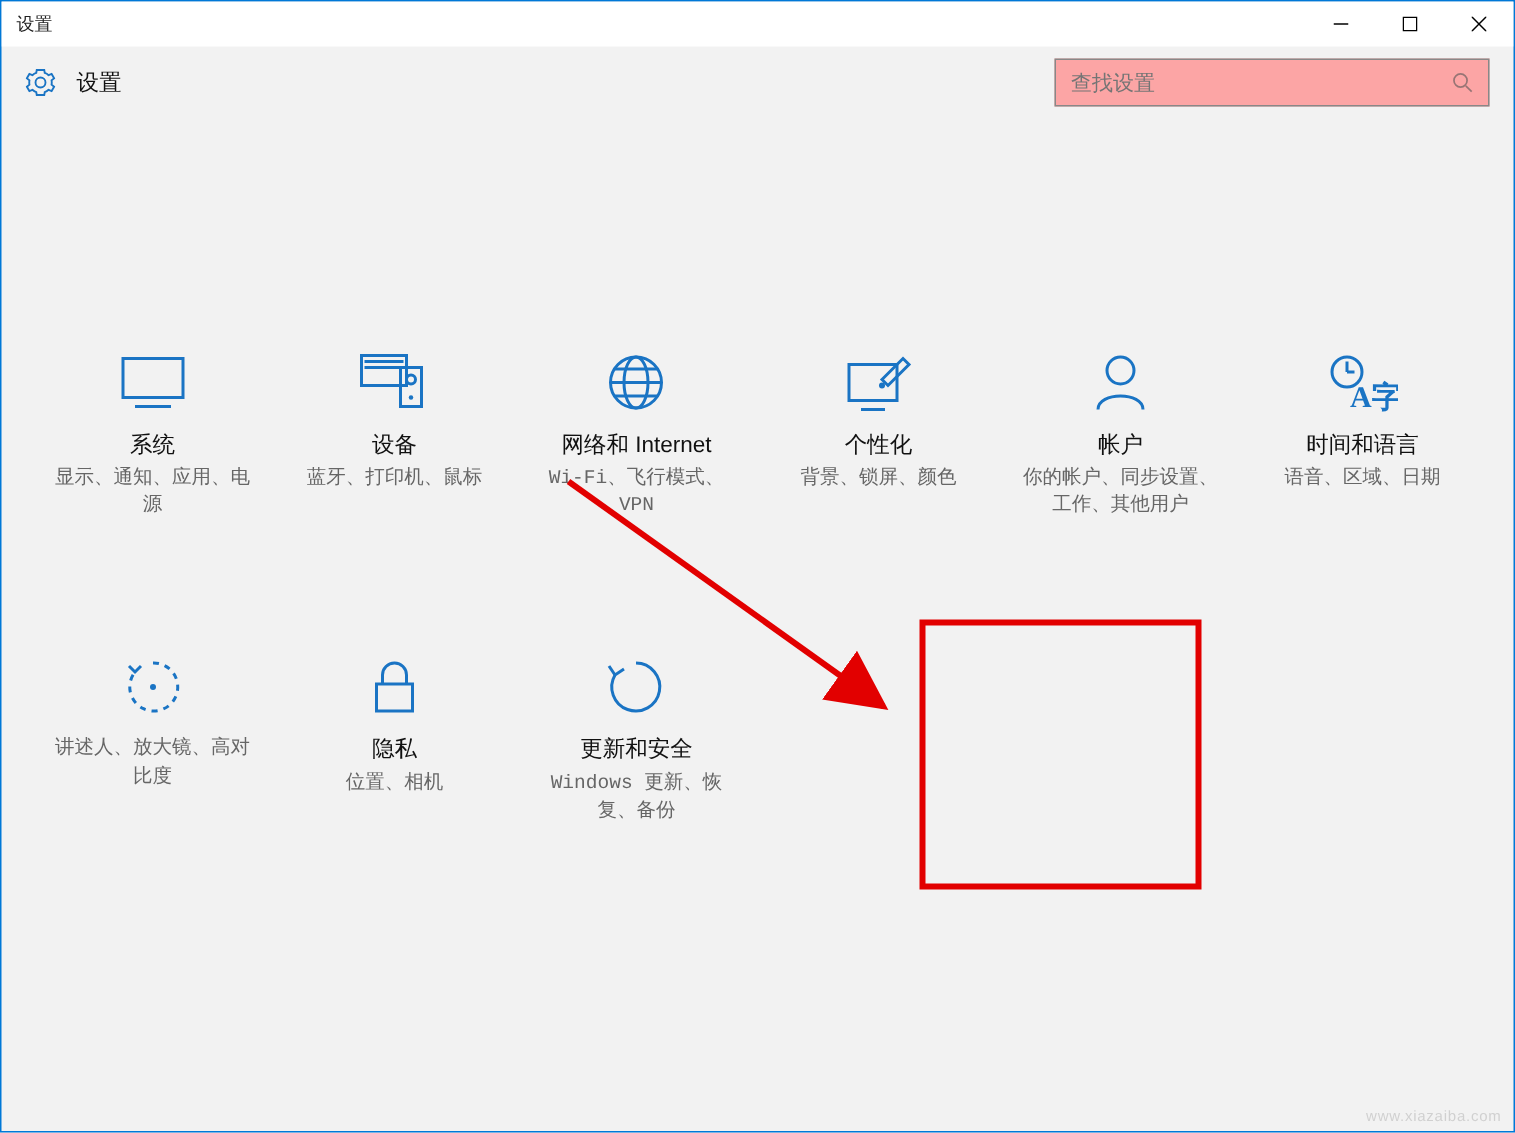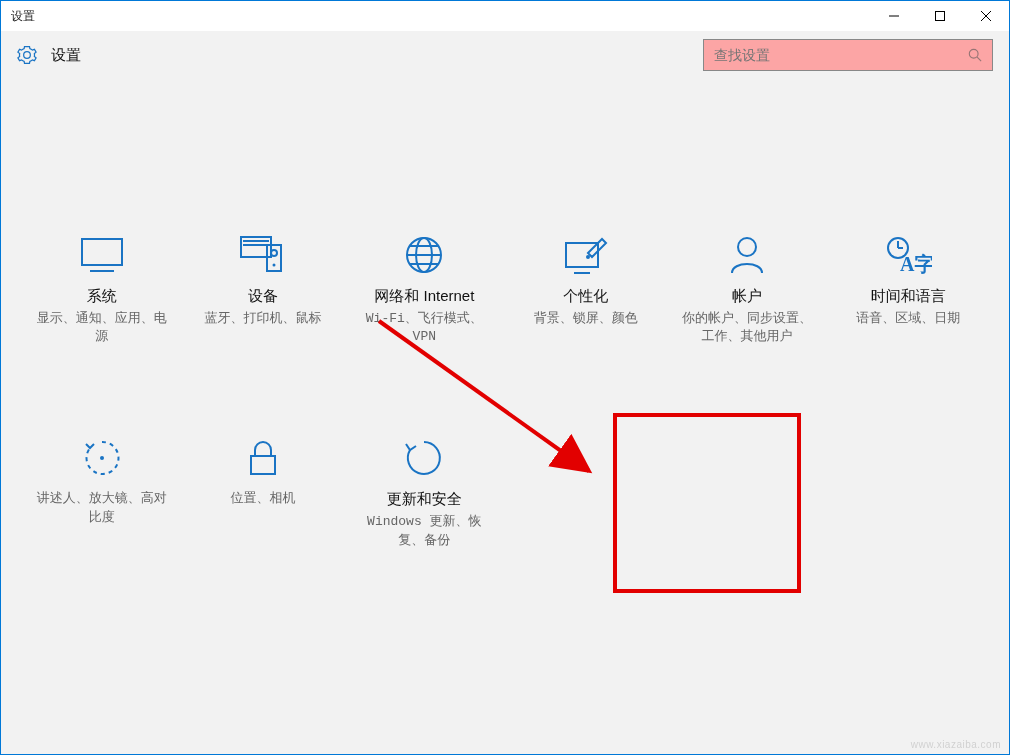--- a/index.html
+++ b/index.html
@@ -161,20 +161,21 @@
     <div class="tile-desc">讲述人、放大镜、高对比度</div>
   </div>
 
   <div class="tile">
     <div class="tile-icon">
       <svg width="32" height="40" viewBox="0 0 32 40">
           <rect x="4" y="18" width="24" height="18" class="blue"></rect>
           <path d="M8 18 V12 a8 8 0 0 1 16 0 V18" class="blue"></path>
         </svg>
     </div>
+    <div class="tile-title">隐私</div>
     <div class="tile-desc">位置、相机</div>
   </div>
 
   <div class="tile">
     <div class="tile-icon">
       <svg width="40" height="40" viewBox="0 0 40 40">
           <path d="M20 4 A16 16 0 1 1 6 12" class="blue" stroke-width="2.5"></path>
           <polyline points="2,6 6,12 12,8" class="blue" stroke-width="2.5"></polyline>
         </svg>
     </div>

